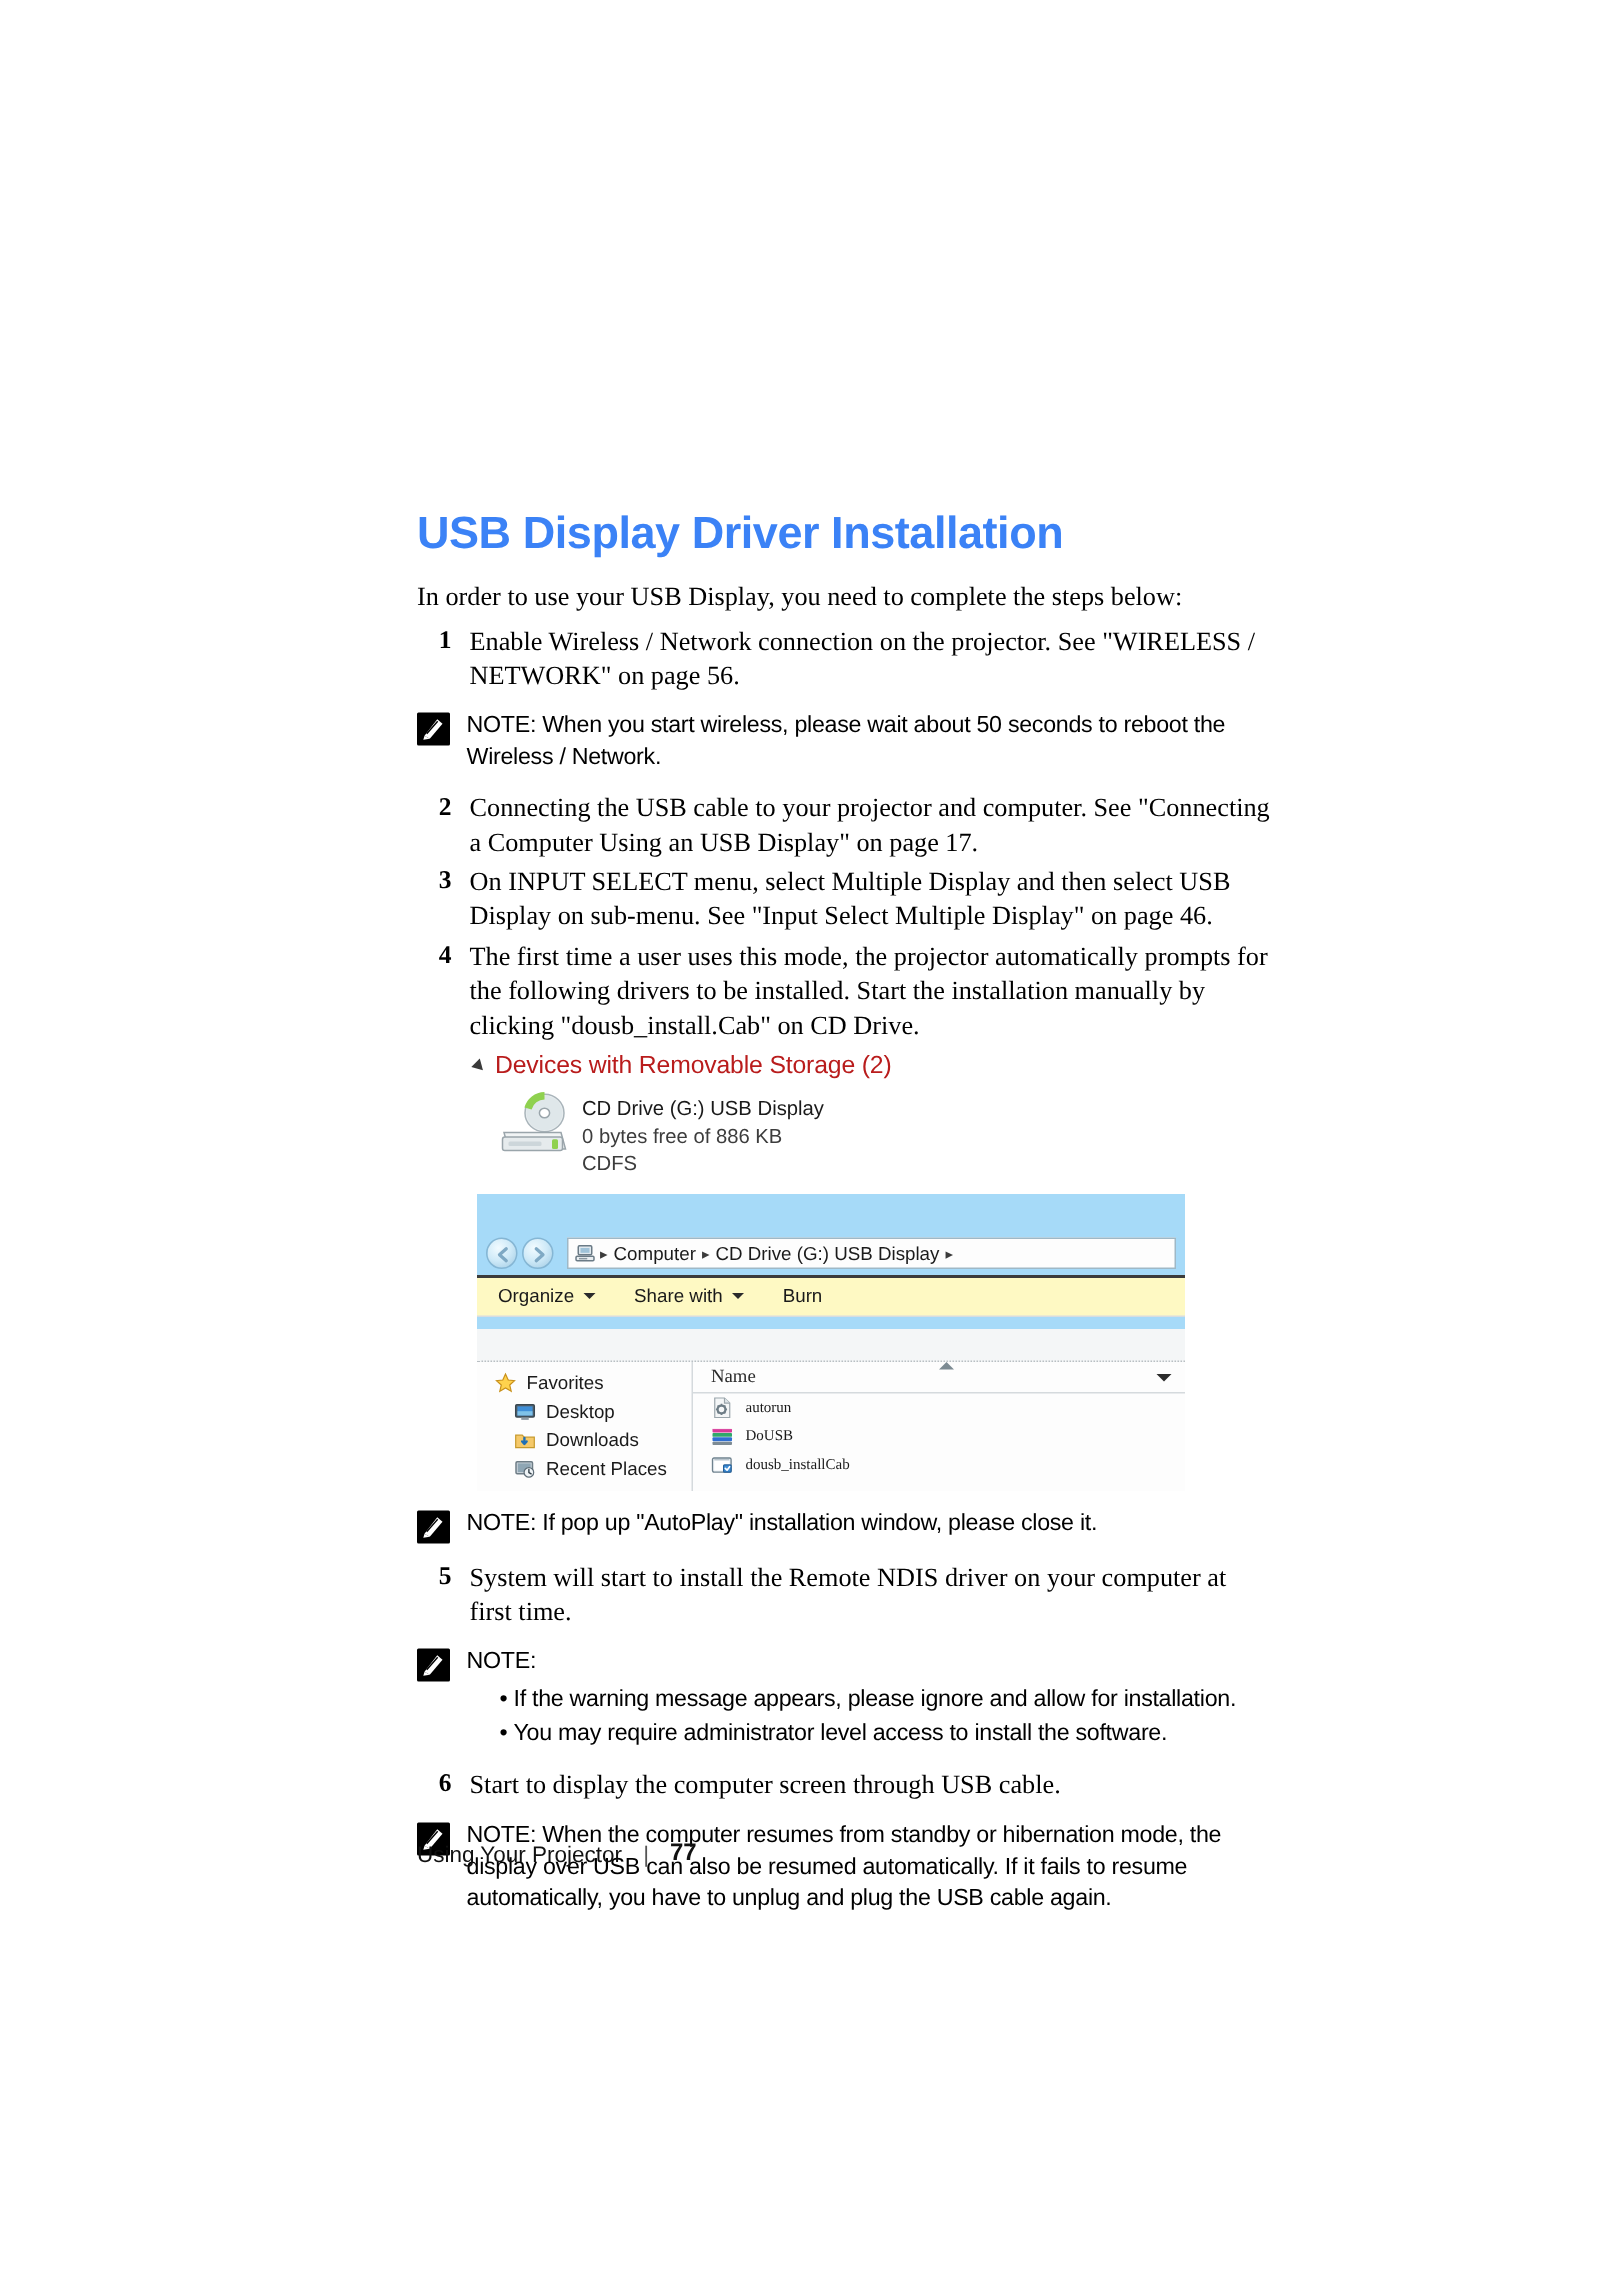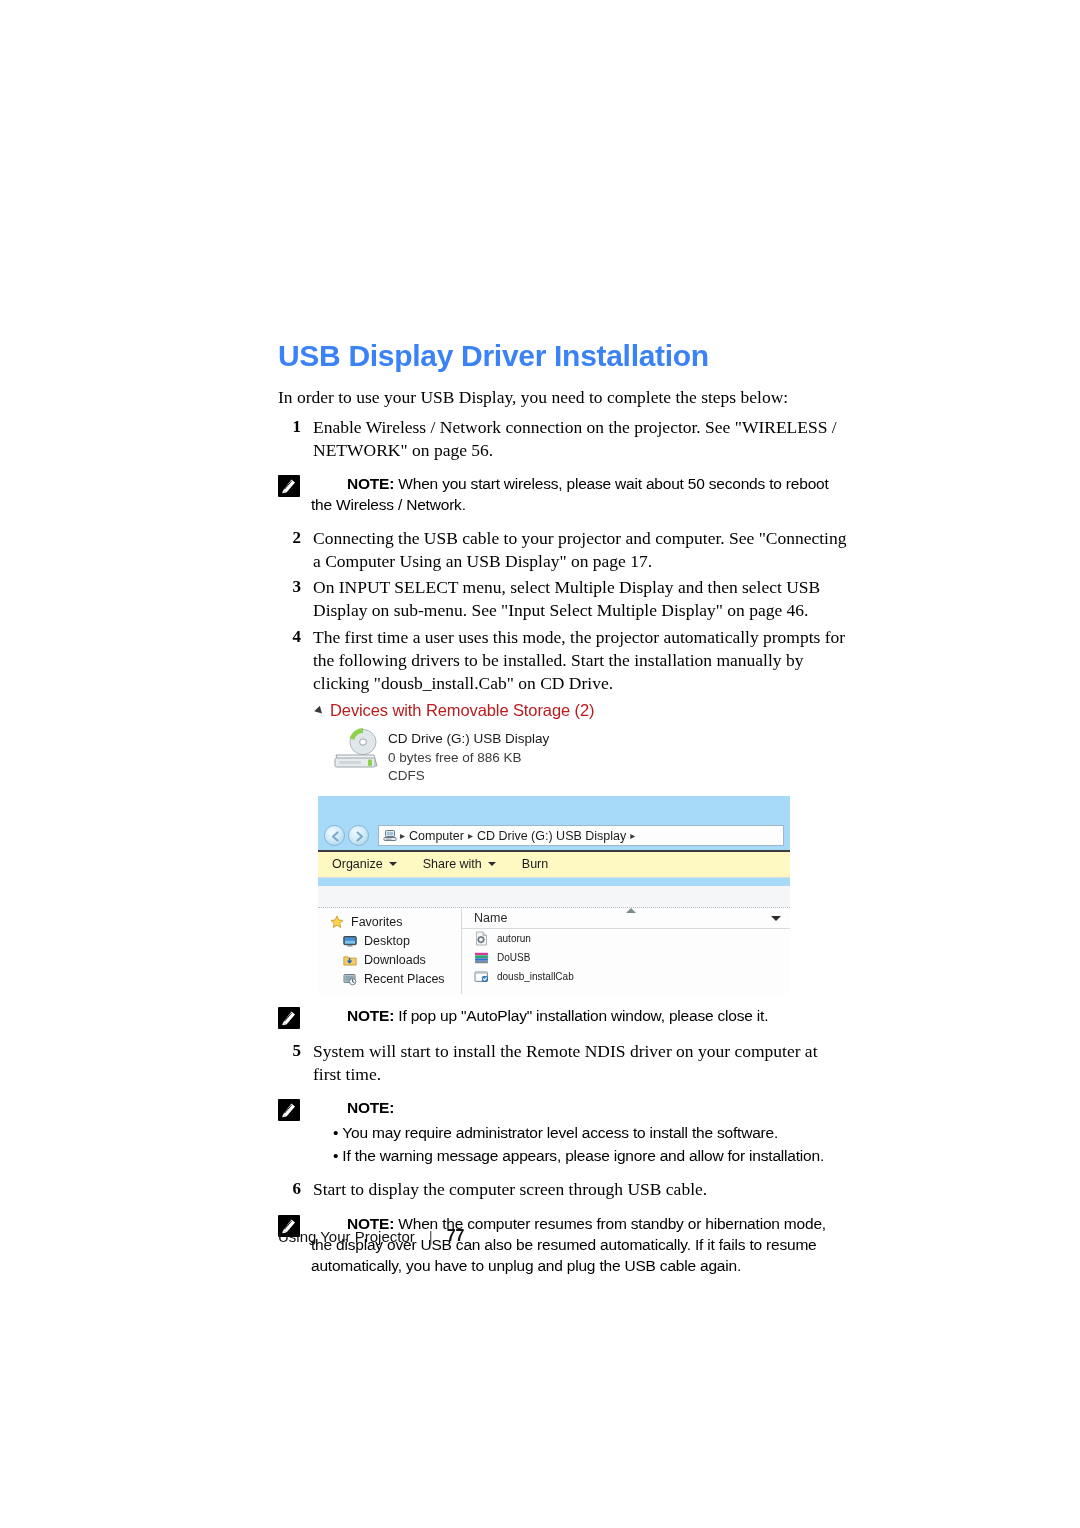--- a/index.html
+++ b/index.html
@@ -89,21 +89,21 @@
     border-radius: 1px;
   }
   .note-icon svg { display: block; }
   .note-body {
     flex: 1;
     font-family: "Liberation Sans", sans-serif;
     font-size: 15.5px;
     line-height: 1.37;
     letter-spacing: -0.2px;
   }
-  .note-label { font-weight: bold; margin-left: 36px; }
+  .note-label { font-weight: normal; }
 
   .note-bullets {
     margin: 4px 0 0 0;
     padding: 0;
     list-style: none;
   }
   .note-bullets li {
     font-family: "Liberation Sans", sans-serif;
     font-size: 15.5px;
     line-height: 1.45;
@@ -235,21 +235,21 @@
     display: flex;
     align-items: center;
     font-size: 12.5px;
     color: #1a1a1a;
     line-height: 19px;
     height: 19px;
   }
   .side-item.indent { padding-left: 13px; }
   .side-ico { width: 16px; min-width: 16px; height: 14px; margin-right: 5px; display: inline-flex; align-items: center;}
 
-  .exp-filepane { flex: 1; position: relative; background: #fdfdfd; }
+  .exp-filepane { flex: 1; position: relative; background: #fdfdfd; font-family: Liberation Serif, serif; }
   .col-header {
     height: 21px;
     border-bottom: 1px solid #d5dadd;
     display: flex;
     align-items: center;
     font-size: 12.5px;
     color: #2b2b2b;
     padding-left: 12px;
     position: relative;
     background: #fdfdfd;
@@ -533,22 +533,22 @@
       <div class="note-icon">
         <svg width="22" height="22" viewBox="0 0 22 22" aria-hidden="true">
           <path d="M5 15.5 L13.5 4.5 L17 7.5 L8.5 17.5 Z" fill="#ffffff"></path>
           <path d="M5 15.5 L8.5 17.5 L4.2 18.2 Z" fill="#ffffff"></path>
           <path d="M6.5 14.2 L13.8 5.8" stroke="#000000" stroke-width="0.9" fill="none"></path>
         </svg>
       </div>
       <div class="note-body">
         <div class="note-label">NOTE:</div>
         <ul class="note-bullets">
+          <li>If the warning message appears, please ignore and allow for installation.</li>
           <li>You may require administrator level access to install the software.</li>
-          <li>If the warning message appears, please ignore and allow for installation.</li>
         </ul>
       </div>
     </div>
 
     <div class="step">
       <div class="step-num">6</div>
       <div class="step-text">Start to display the computer screen through USB cable.</div>
     </div>
 
     <div class="note">

